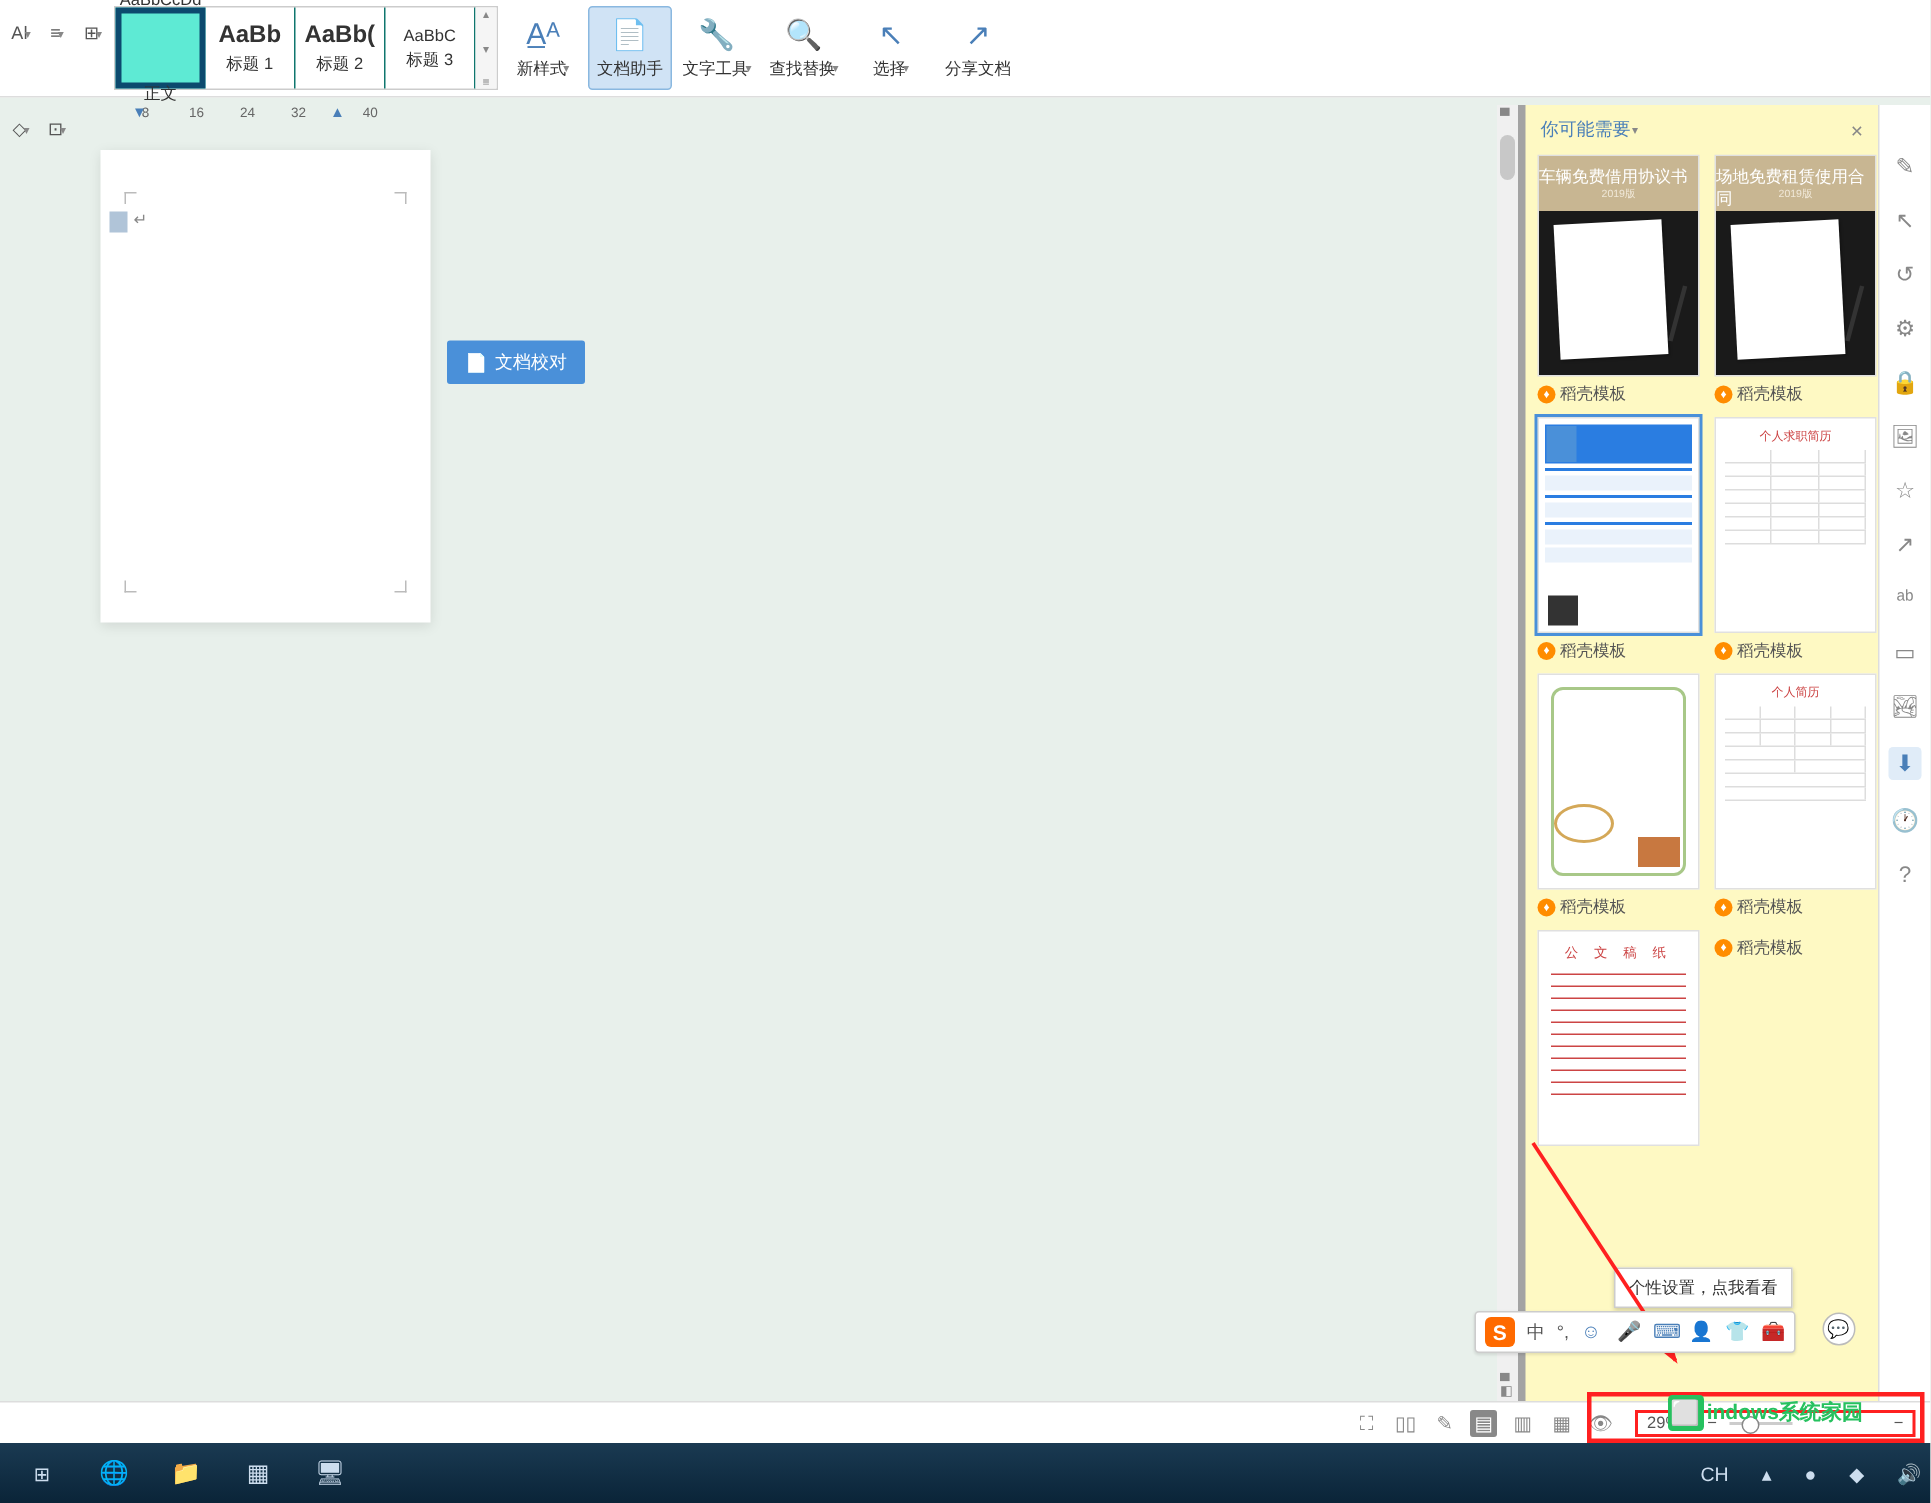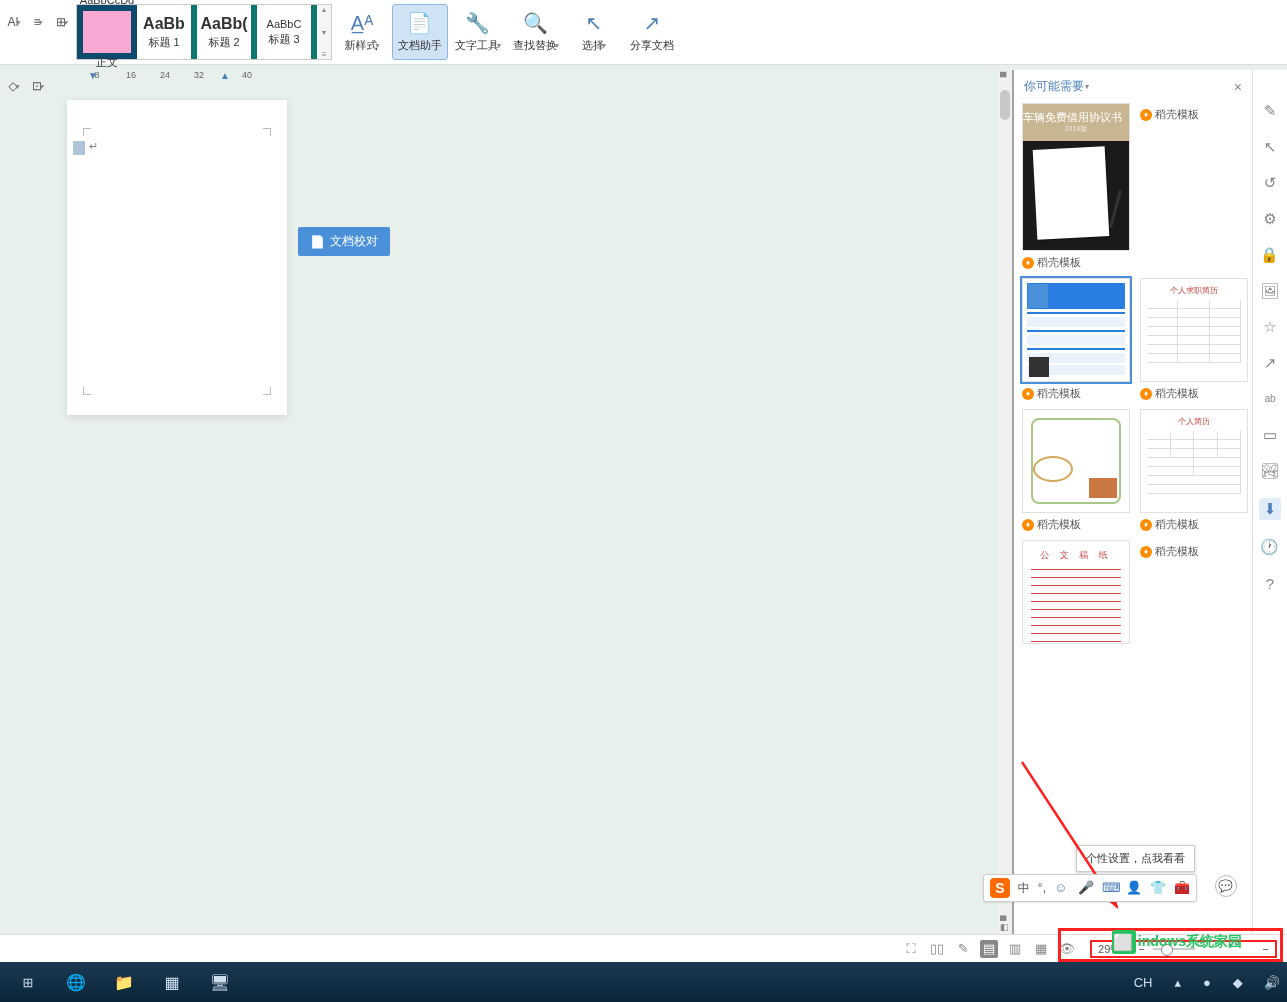--- a/index.html
+++ b/index.html
@@ -6,22 +6,22 @@
 body { background: #e8f0eb; width: 1287px; height: 1002px; overflow: hidden; position: relative; }
 
 
 .toolbar { background: #fff; height: 65px; display: flex; align-items: center; padding: 0 2px; border-bottom: 1px solid #ddd; gap: 2px; }
 .tb-group { display: flex; flex-direction: column; gap: 2px; padding: 2px; }
 .tb-small-row { display: flex; gap: 4px; align-items: center; margin-top: 44px; }
 .tb-small-btn { width: 20px; height: 18px; display: flex; align-items: center; justify-content: center; color: #555; font-size: 12px; cursor: pointer; }
 .tb-arrow { font-size: 8px; color: #888; margin-left: -2px; }
 
 .style-gallery { display: flex; border: 1px solid #ccc; height: 56px; }
-.style-item { width: 60px; display: flex; flex-direction: column; align-items: center; justify-content: center; border-right: 6px solid #0f766e; cursor: pointer; padding: 2px; }
-.style-item.active { border: 6px solid #0c4a6e; background: #f9a8d4; gap: 47px; }
+.style-item { width: 60px; display: flex; flex-direction: column; align-items: center; justify-content: center; border-right: 1px solid #0f766e; cursor: pointer; padding: 2px; }
+.style-item.active { border: 4px solid #0c4a6e; background: #5eead4; gap: 47px; }
 .style-preview { font-size: 11px; color: #333; }
 .style-preview.big { font-size: 16px; font-weight: bold; }
 .style-name { font-size: 11px; color: #333; margin-top: 2px; }
 .style-scroll { width: 14px; display: flex; flex-direction: column; justify-content: space-between; background: #f5f5f5; }
 .style-scroll span { font-size: 8px; text-align: center; color: #888; cursor: pointer; }
 
 .tb-big-btn { display: flex; flex-direction: column; align-items: center; justify-content: center; width: 56px; height: 56px; cursor: pointer; gap: 3px; padding: 2px; border-radius: 3px; }
 .tb-big-btn.active { background: #d0e3f5; border: 1px solid #8ab8e0; }
 .tb-big-icon { width: 24px; height: 24px; display: flex; align-items: center; justify-content: center; font-size: 20px; color: #4a7fb8; }
 .tb-big-label { font-size: 11px; color: #333; display: flex; align-items: center; }
@@ -37,31 +37,31 @@
 .corner { position: absolute; width: 8px; height: 8px; border-color: #bbb; }
 .corner.tl { top: 28px; left: 16px; border-top: 1px solid #bbb; border-left: 1px solid #bbb; }
 .corner.tr { top: 28px; right: 16px; border-top: 1px solid #bbb; border-right: 1px solid #bbb; }
 .corner.bl { bottom: 20px; left: 16px; border-bottom: 1px solid #bbb; border-left: 1px solid #bbb; }
 .corner.br { bottom: 20px; right: 16px; border-bottom: 1px solid #bbb; border-right: 1px solid #bbb; }
 
 .proofread-btn { position: absolute; left: 298px; top: 227px; background: #4a90d9; color: #fff; padding: 6px 12px; font-size: 12px; border-radius: 2px; display: flex; align-items: center; gap: 5px; cursor: pointer; }
 .proofread-btn::before { content: "📄"; font-size: 12px; filter: brightness(2); }
 
 
-.right-panel { position: absolute; right: 35px; top: 70px; bottom: 60px; width: 240px; background: #ffffff; border-left: 2px solid #a3a3a3; display: flex; flex-direction: column; }
+.right-panel { position: absolute; right: 35px; top: 70px; bottom: 60px; width: 240px; background: #fef9c3; border-left: 5px solid #a3a3a3; display: flex; flex-direction: column; }
 .rp-header { display: flex; justify-content: space-between; align-items: center; padding: 8px 10px; font-size: 12px; color: #4a7fb8; }
 .rp-header-title { display: flex; align-items: center; gap: 3px; cursor: pointer; }
 .rp-close { cursor: pointer; color: #888; font-size: 14px; }
 .rp-select { margin: 4px 10px 10px; border: 1px solid #ddd; border-radius: 3px; padding: 6px 10px; font-size: 12px; color: #555; display: flex; justify-content: space-between; align-items: center; cursor: pointer; background: #fcfcfc; }
 .rp-grid { flex: 1; overflow: hidden; padding: 0 8px; }
 .rp-row { display: flex; gap: 10px; margin-bottom: 8px; }
 .rp-card { flex: 1; display: flex; flex-direction: column; }
 .rp-thumb { width: 108px; height: 148px; background: #f5f5f5; border: 1px solid #e0e0e0; position: relative; overflow: hidden; cursor: pointer; }
 .rp-thumb.selected { outline: 2px solid #4a90d9; }
-.rp-thumb.sm { height: 104px; }
+.rp-thumb.sm { height: 144px; }
 .rp-label { display: flex; align-items: center; gap: 3px; font-size: 11px; color: #555; margin-top: 4px; }
 .rp-badge { width: 12px; height: 12px; background: #ff8c00; border-radius: 50%; display: flex; align-items: center; justify-content: center; color: #fff; font-size: 8px; }
 
 
 .thumb-brown { background: linear-gradient(#c8b692 25%, #1a1a1a 25% 100%); }
 .thumb-brown .tb-title { position: absolute; top: 6px; left: 0; right: 0; font-size: 11px; color: #fff; font-weight: normal; }
 .thumb-brown .tb-year { position: absolute; top: 20px; left: 0; right: 0; text-align: center; font-size: 7px; color: #f0e8d8; }
 .thumb-brown .tb-paper { position: absolute; left: 12px; top: 44px; width: 72px; height: 90px; background: #fff; transform: rotate(-3deg); box-shadow: 1px 1px 2px rgba(0,0,0,0.3); }
 .thumb-brown .tb-pen { position: absolute; right: 12px; bottom: 22px; width: 3px; height: 38px; background: #333; transform: rotate(15deg); }
 
@@ -260,20 +260,26 @@
           <div class="tb-year">2019版</div>
           <div class="tb-paper"></div>
             <div class="tb-pen"></div>
         </div>
         <div class="rp-label">
             <span class="rp-badge">♦</span>
             <span>稻壳模板</span>
           </div>
       </div>
       <div class="rp-card">
+        <div class="rp-thumb thumb-brown">
+          <div class="tb-title">场地免费租赁使用合同</div>
+          <div class="tb-year">2019版</div>
+          <div class="tb-paper"></div>
+            <div class="tb-pen"></div>
+        </div>
         <div class="rp-label">
             <span class="rp-badge">♦</span>
             <span>稻壳模板</span>
           </div>
       </div>
     </div>
     <div class="rp-row">
       <div class="rp-card">
         <div class="rp-thumb sm thumb-resume selected">
           <div class="tr-head">

